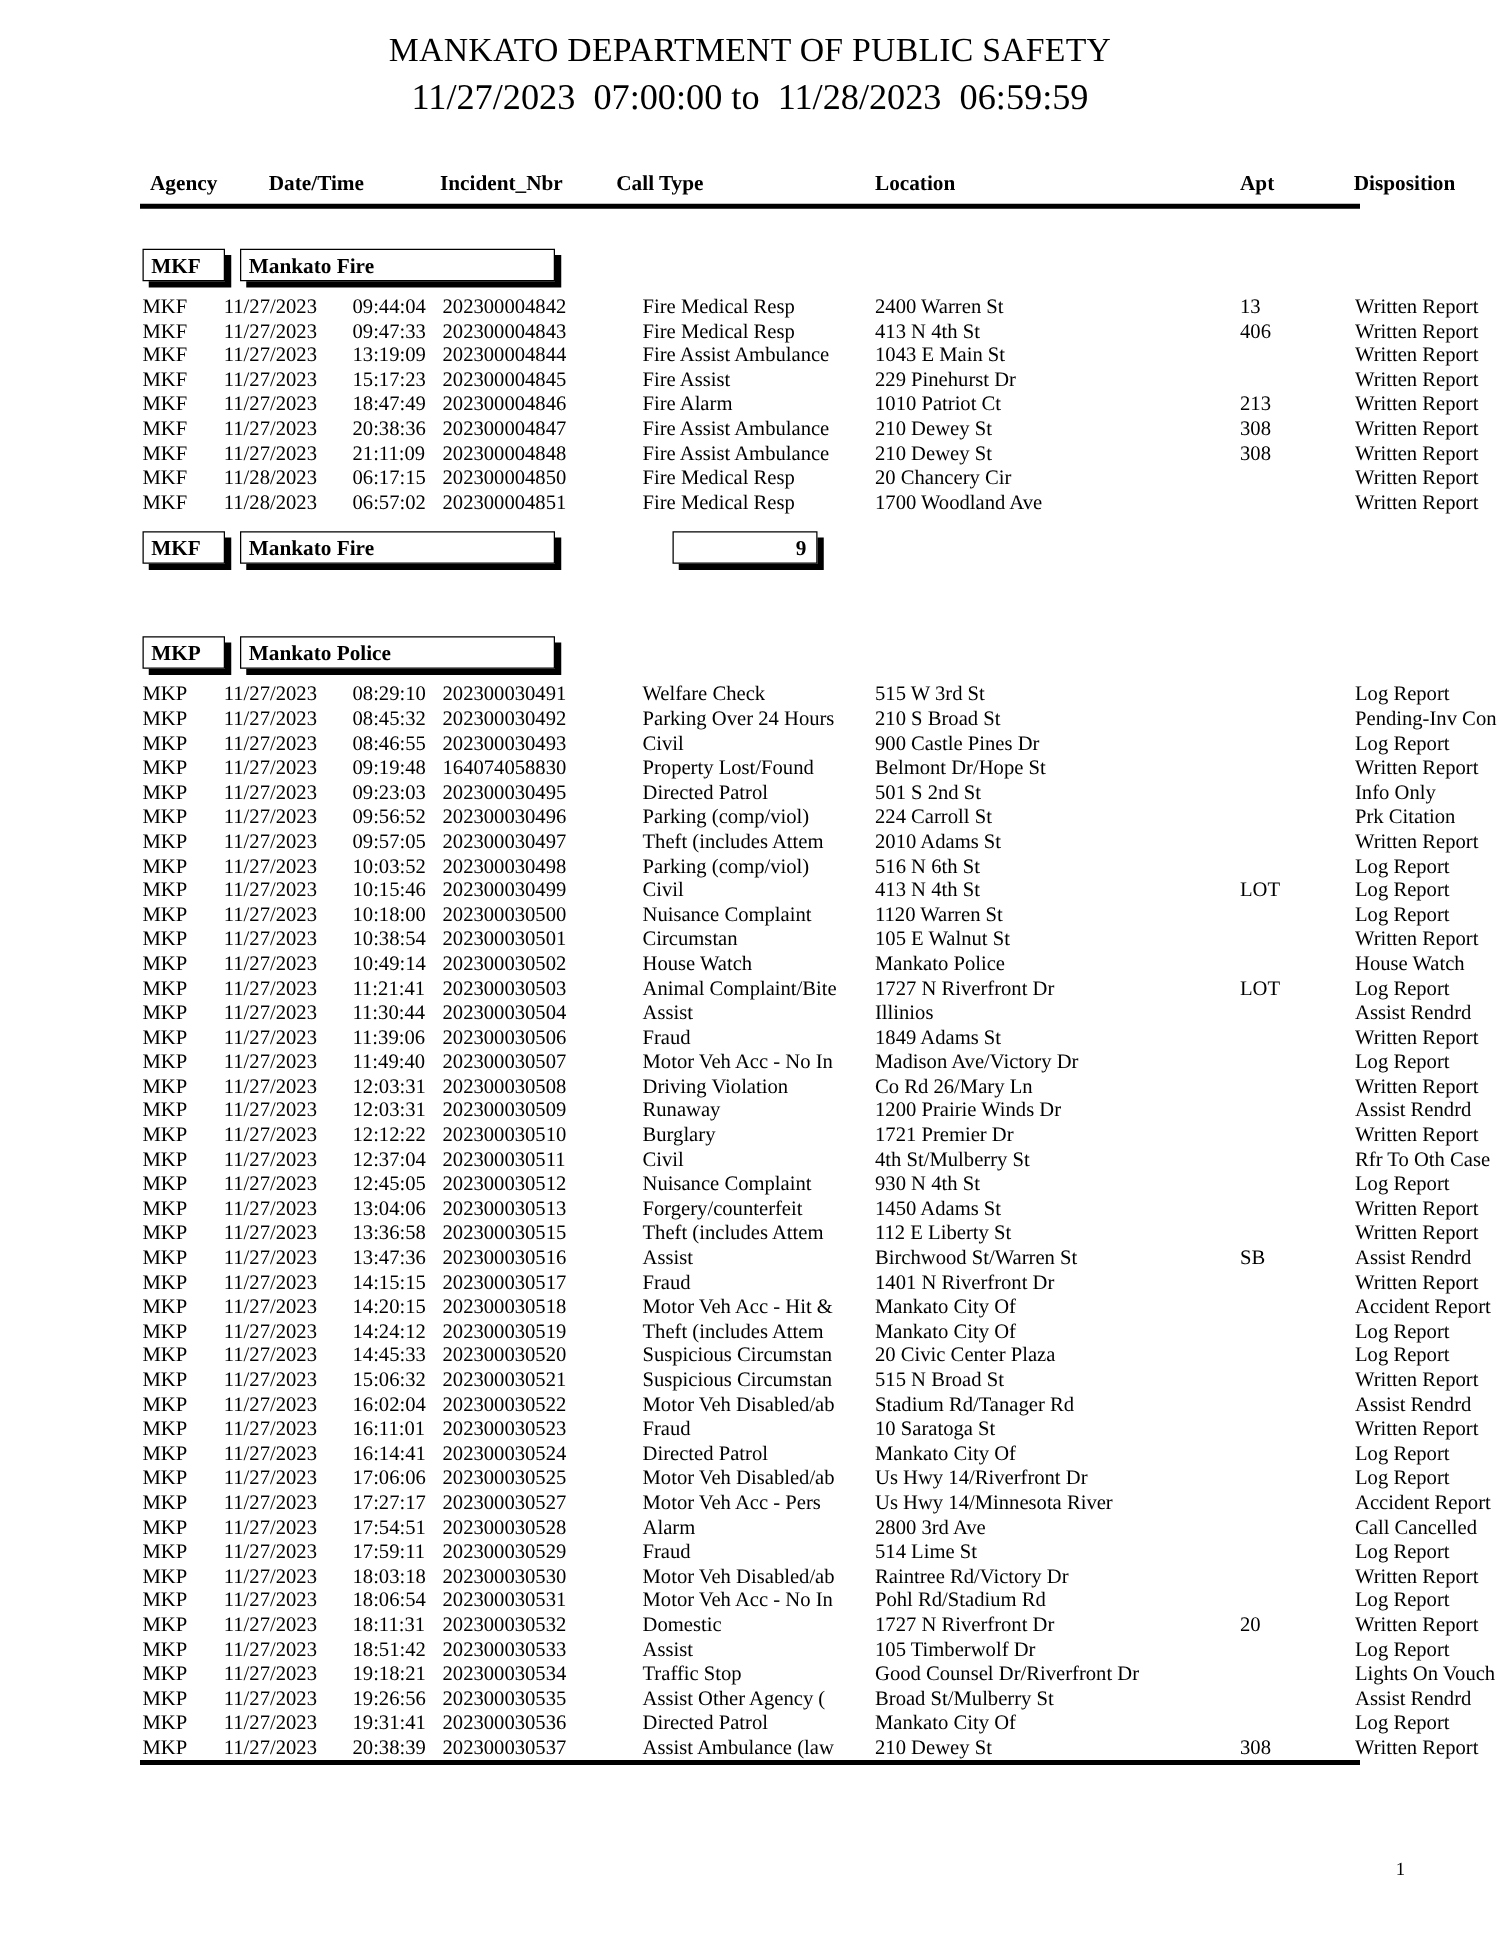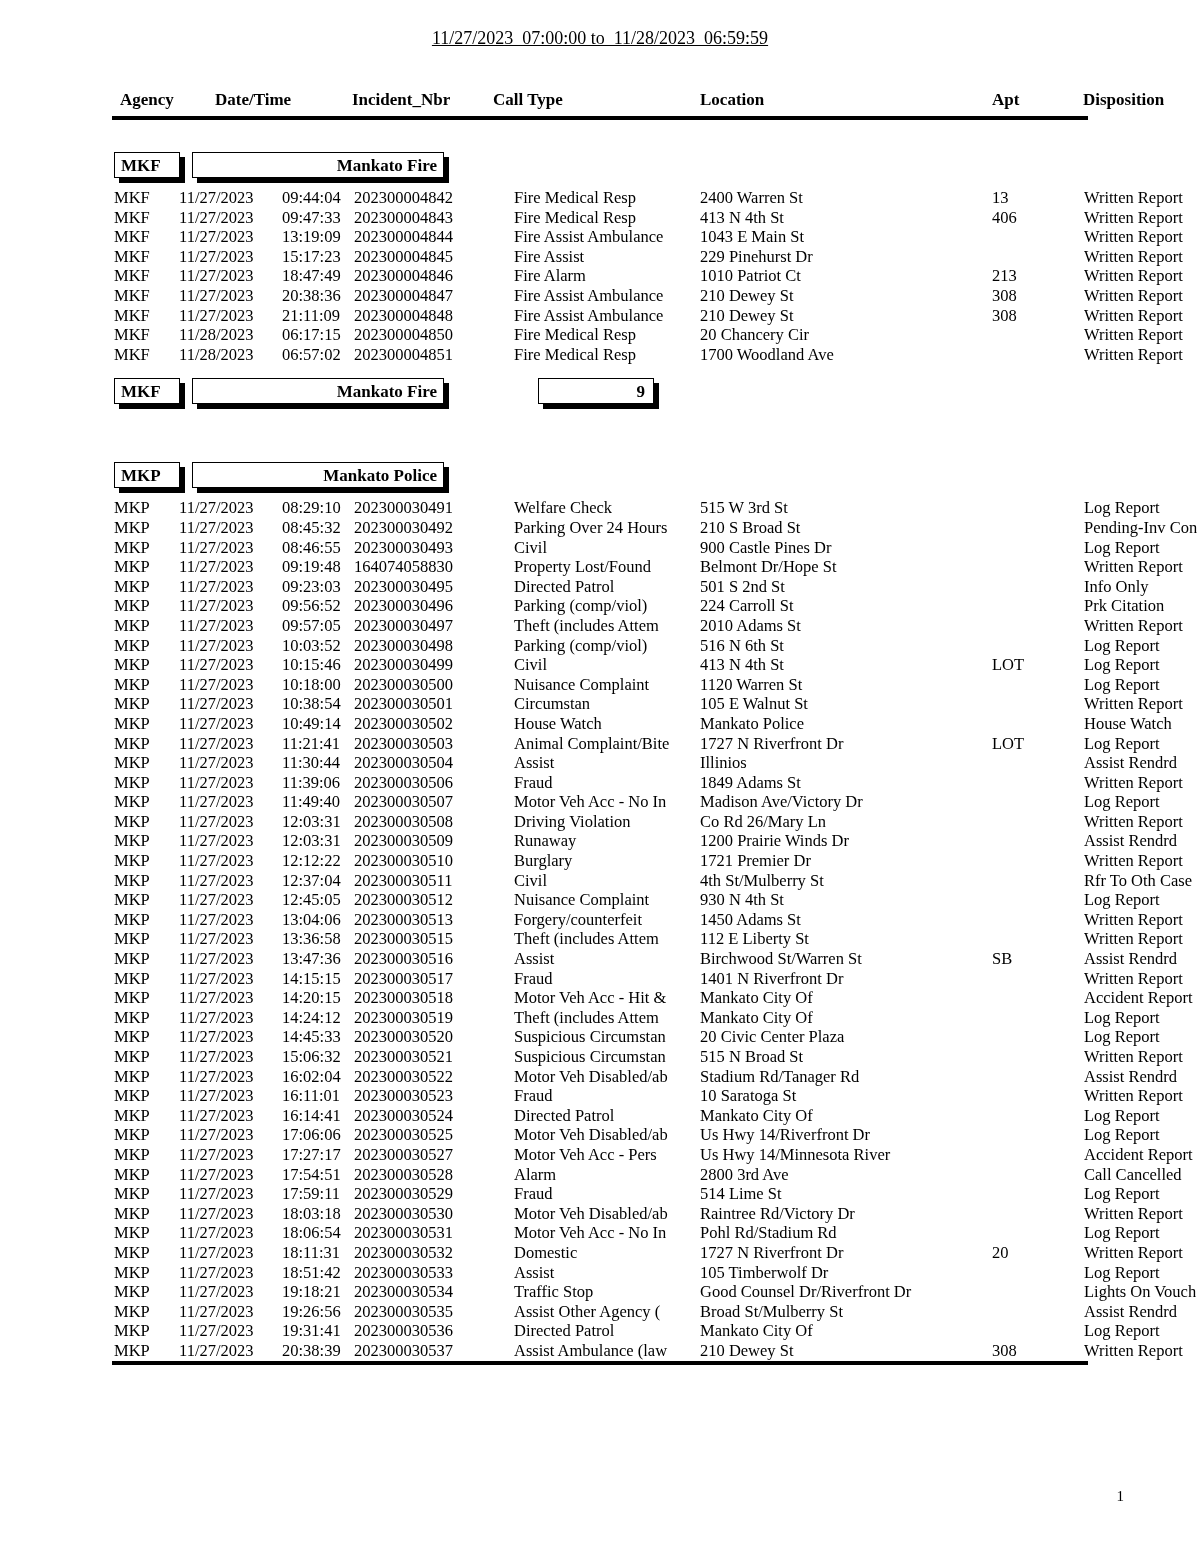--- a/index.html
+++ b/index.html
@@ -25,25 +25,24 @@
     font-size: 27px;
     letter-spacing: 0.2px;
     line-height: 1.22;
   }
   .title-sub {
     font-size: 24px;
     line-height: 1.28;
     margin-top: 4px;
   }
   .title-range {
-    font-size: 18px;
+    font-size: 29px;
     line-height: 1.28;
     margin-top: 3px;
     white-space: pre;
-    text-decoration: underline;
   }
 
   
   .sheet {
     position: relative;
     margin: 0 auto;
     width: 1020px;
   }
 
   .header-row {
@@ -89,21 +88,21 @@
     box-shadow: 5px 5px 0 0 #000;
     height: 26px;
     line-height: 25px;
     font-weight: bold;
     font-size: 17px;
     box-sizing: border-box;
     padding: 0 6px;
     white-space: nowrap;
   }
   .gbox-code  { left: 0px;   width: 66px; }
-  .gbox-name  { left: 78px;  width: 252px; text-align: right; }
+  .gbox-name  { left: 78px;  width: 252px; }
   .gbox-count { left: 424px; width: 116px; text-align: right; padding-right: 8px; }
 
   
   .rows {
     position: relative;
     margin-left: 24px;
     margin-top: 2px;
   }
   .row {
     position: relative;
@@ -133,20 +132,21 @@
     position: absolute;
     right: 76px;
     bottom: 42px;
     font-size: 15px;
   }
 </style>
 </head>
 <body>
 
 <div class="title-block">
+  <div class="title-main">MANKATO DEPARTMENT OF PUBLIC SAFETY</div>
   <div class="title-range">11/27/2023  07:00:00 to  11/28/2023  06:59:59</div>
 </div>
 
 <div class="sheet">
 
   <div class="header-row">
     <span class="h h-agency">Agency</span>
     <span class="h h-datetime">Date/Time</span>
     <span class="h h-incident">Incident_Nbr</span>
     <span class="h h-calltype">Call Type</span>

